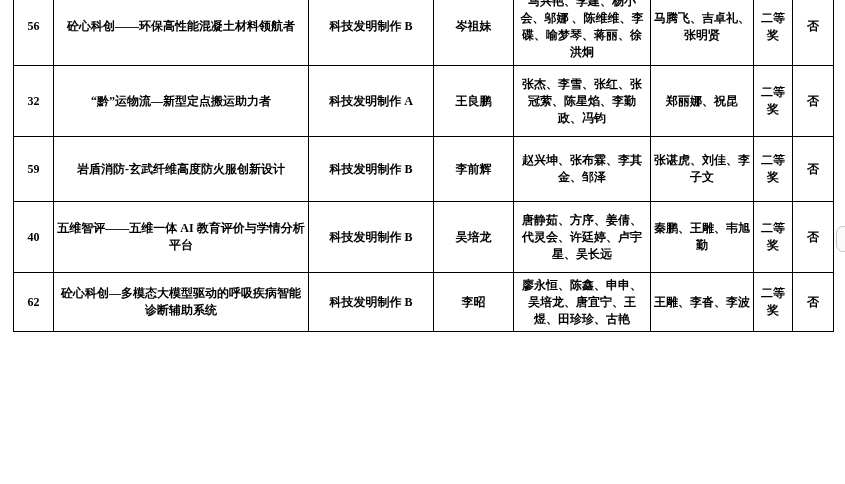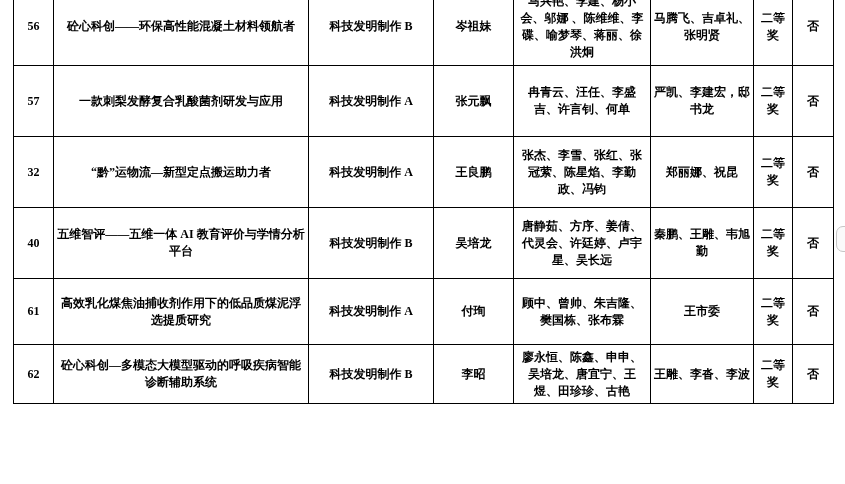--- a/index.html
+++ b/index.html
@@ -42,56 +42,46 @@
       <td>56</td>
       <td>砼心科创——环保高性能混凝土材料领航者</td>
       <td>科技发明制作 B</td>
       <td>岑祖妹</td>
       <td>马兴艳、李建、杨小会、邬娜 、陈维维、李碟、喻梦琴、蒋丽、徐洪炯</td>
       <td>马腾飞、吉卓礼、张明贤</td>
       <td>二等奖</td>
       <td>否</td>
     </tr>
     <tr style="height:71px">
-      <td>57</td>
-      <td>一款刺梨发酵复合乳酸菌剂研发与应用</td>
-      <td>科技发明制作 A</td>
-      <td>张元飘</td>
-      <td>冉青云、汪任、李盛吉、许言钊、何单</td>
-      <td>严凯、李建宏，邸书龙</td>
-      <td>二等奖</td>
-      <td>否</td>
-    </tr>
-    <tr style="height:71px">
       <td>32</td>
       <td>“黔”运物流—新型定点搬运助力者</td>
       <td>科技发明制作 A</td>
       <td>王良鹏</td>
       <td>张杰、李雪、张红、张冠萦、陈星焰、李勤政、冯钧</td>
       <td>郑丽娜、祝昆</td>
+      <td>二等奖</td>
+      <td>否</td>
+    </tr>
+    <tr style="height:65px">
+      <td>59</td>
+      <td>岩盾消防-玄武纤维高度防火服创新设计</td>
+      <td>科技发明制作 B</td>
+      <td>李前辉</td>
+      <td>赵兴坤、张布霖、李其金、邹泽</td>
+      <td>张谌虎、刘佳、李子文</td>
       <td>二等奖</td>
       <td>否</td>
     </tr>
     <tr style="height:71px">
       <td>40</td>
       <td>五维智评——五维一体 AI 教育评价与学情分析平台</td>
       <td>科技发明制作 B</td>
       <td>吴培龙</td>
       <td>唐静茹、方序、姜倩、代灵会、许廷婷、卢宇星、吴长远</td>
       <td>秦鹏、王雕、韦旭勤</td>
-      <td>二等奖</td>
-      <td>否</td>
-    </tr>
-    <tr style="height:66px">
-      <td>61</td>
-      <td>高效乳化煤焦油捕收剂作用下的低品质煤泥浮选提质研究</td>
-      <td>科技发明制作 A</td>
-      <td>付珣</td>
-      <td>顾中、曾帅、朱吉隆、樊国栋、张布霖</td>
-      <td>王市委</td>
       <td>二等奖</td>
       <td>否</td>
     </tr>
     <tr style="height:59px">
       <td>62</td>
       <td>砼心科创—多模态大模型驱动的呼吸疾病智能诊断辅助系统</td>
       <td>科技发明制作 B</td>
       <td>李昭</td>
       <td>廖永恒、陈鑫、申申、吴培龙、唐宜宁、王煜、田珍珍、古艳</td>
       <td>王雕、李沓、李波</td>

